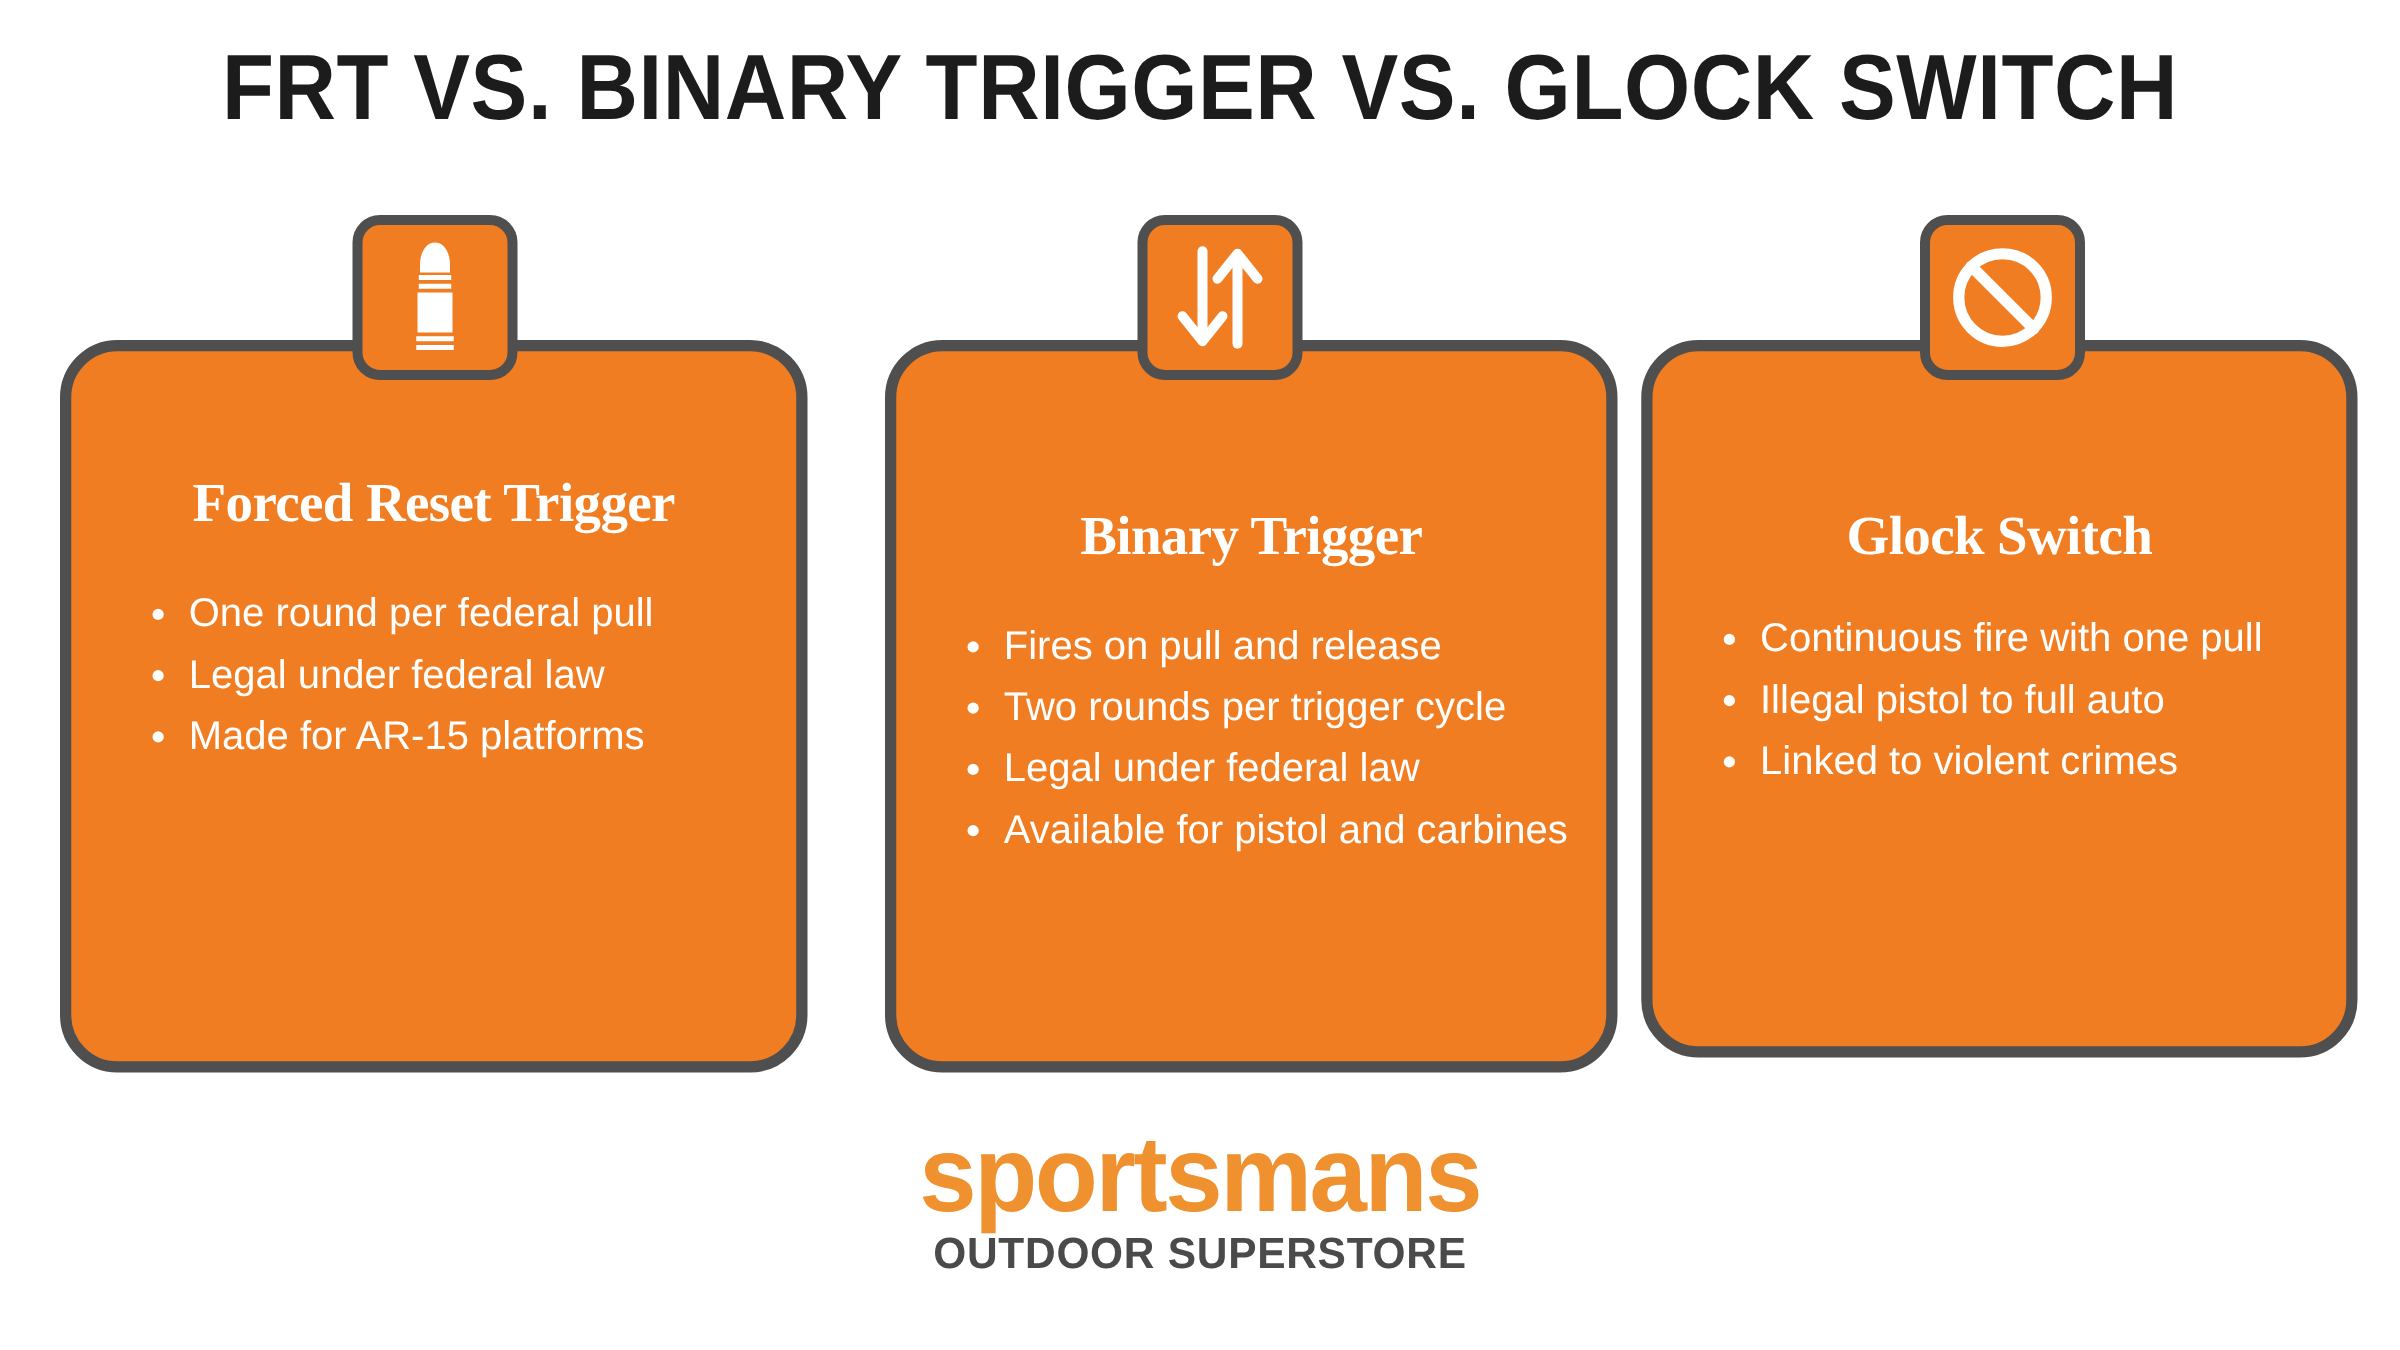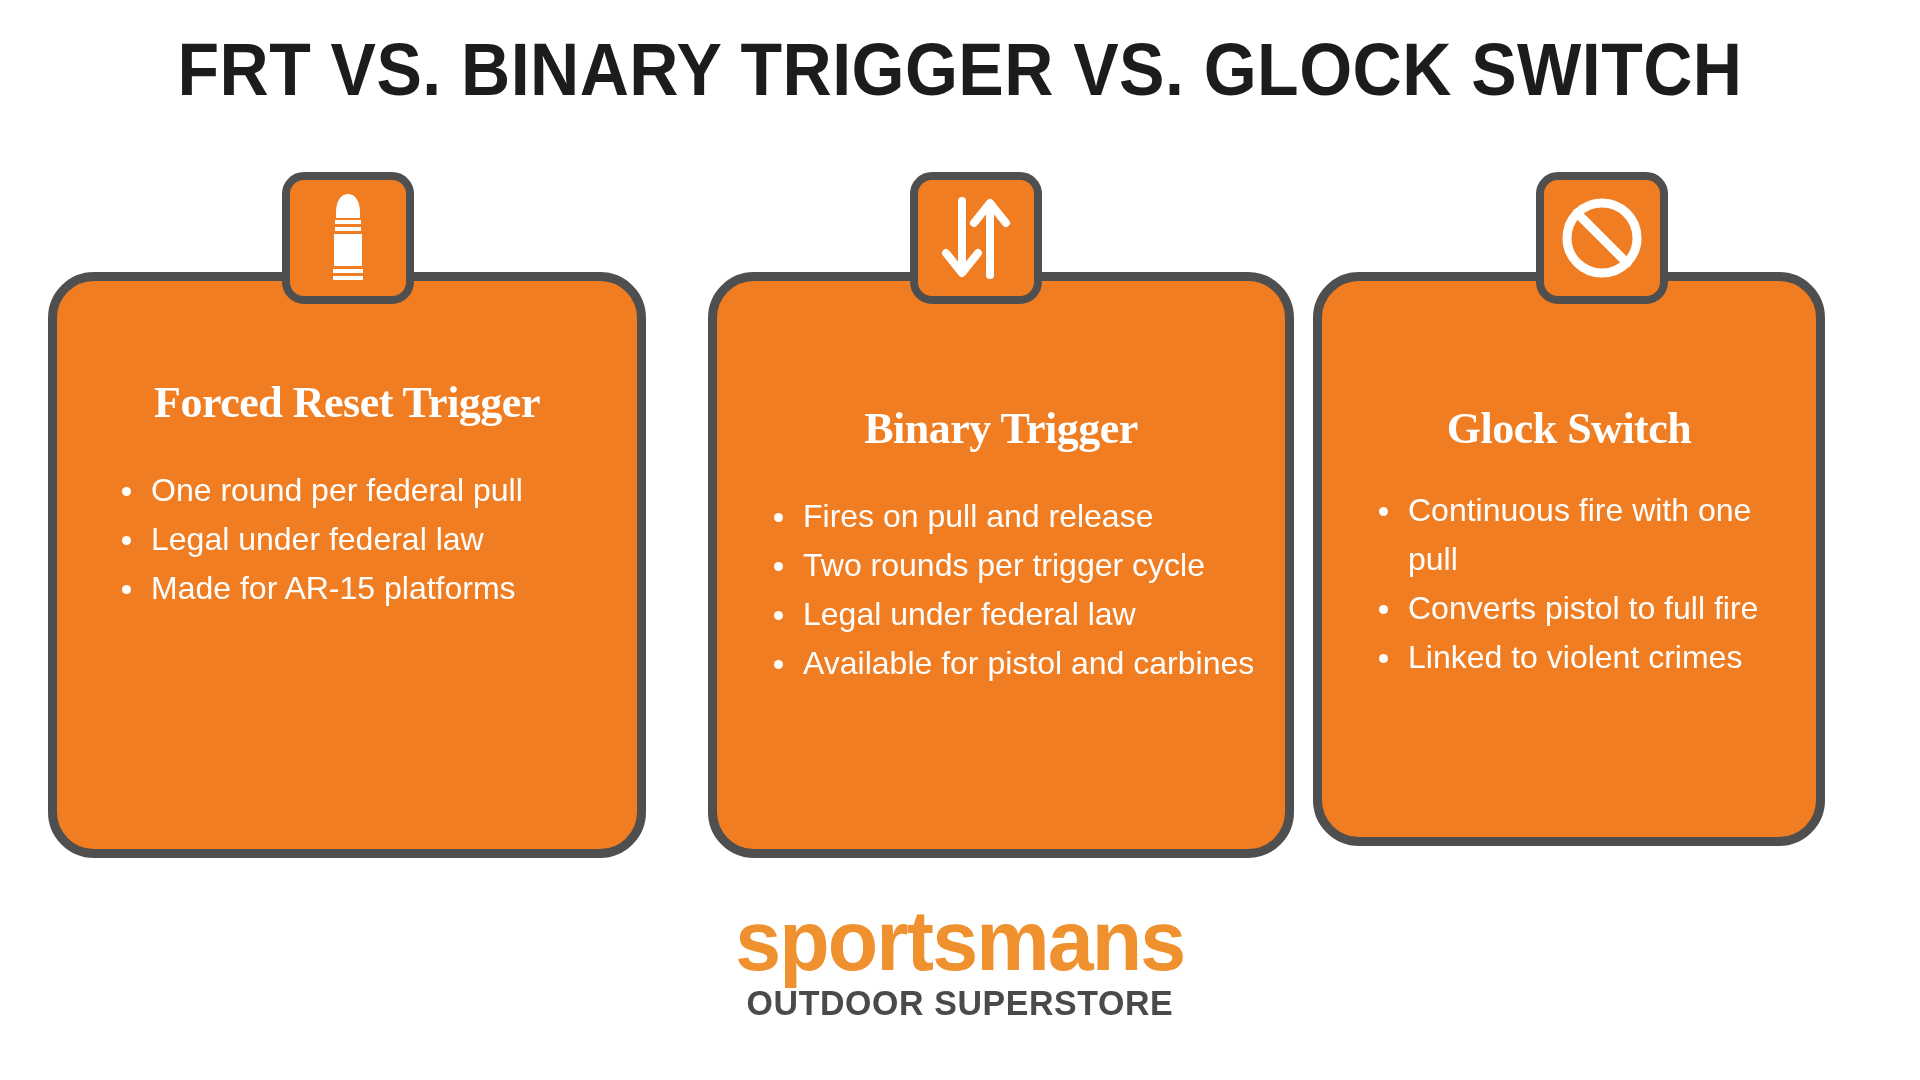--- a/index.html
+++ b/index.html
@@ -49,21 +49,21 @@
   .card {
     position: absolute;
     background: #f07d22;
     border: 9px solid #4f4f4f;
     border-radius: 46px;
     padding: 0 26px;
   }
 
   .card-1 { left: 48px;   top: 272px; width: 598px; height: 586px; }
   .card-2 { left: 708px;  top: 272px; width: 586px; height: 586px; }
-  .card-3 { left: 1313px; top: 272px; width: 512px; height: 574px; }
+  .card-3 { left: 1313px; top: 272px; width: 573px; height: 574px; }
 
   
   .badge {
     position: absolute;
     width: 132px;
     height: 132px;
     background: #f07d22;
     border: 8px solid #4f4f4f;
     border-radius: 22px;
     display: flex;
@@ -224,21 +224,21 @@
             <circle cx="43" cy="43" r="35"></circle>
             <line x1="18" y1="18" x2="68" y2="68"></line>
           </g>
         </svg>
       </span>
     </div>
     <div class="card card-3">
       <div class="card-heading">Glock Switch</div>
       <ul class="bullets">
         <li>Continuous fire with one pull</li>
-        <li>Converts pistol to full fire</li>
+        <li>Illegal pistol to full auto</li>
         <li>Linked to violent crimes</li>
       </ul>
     </div>
 
   </div>
 
   <div class="logo">
     <div>
       <span class="logo-word">sportsmans</span>
     </div>

